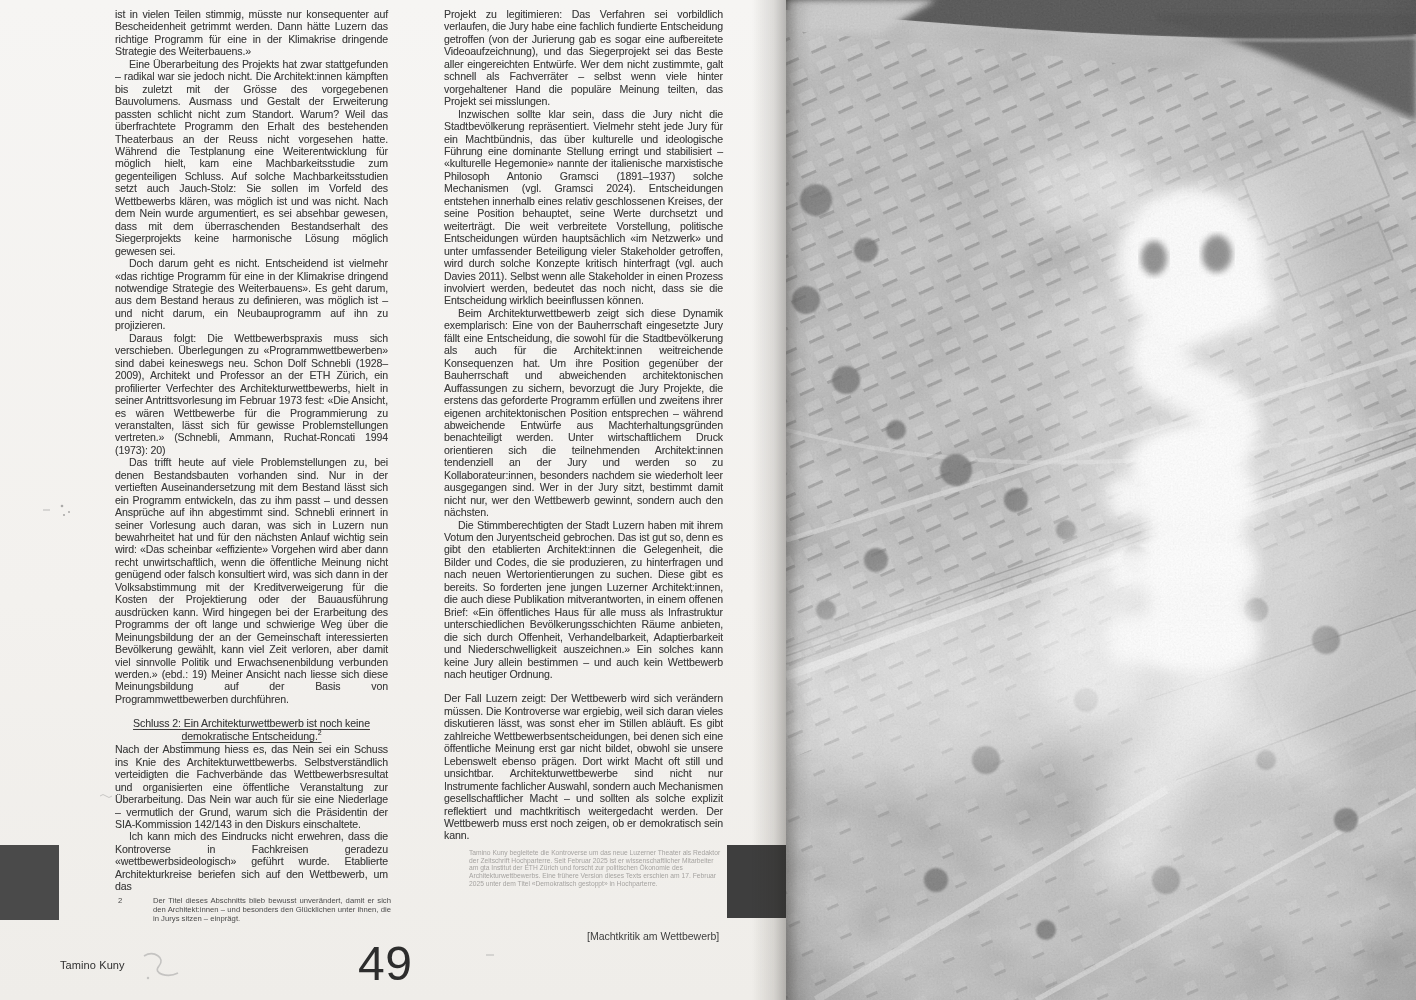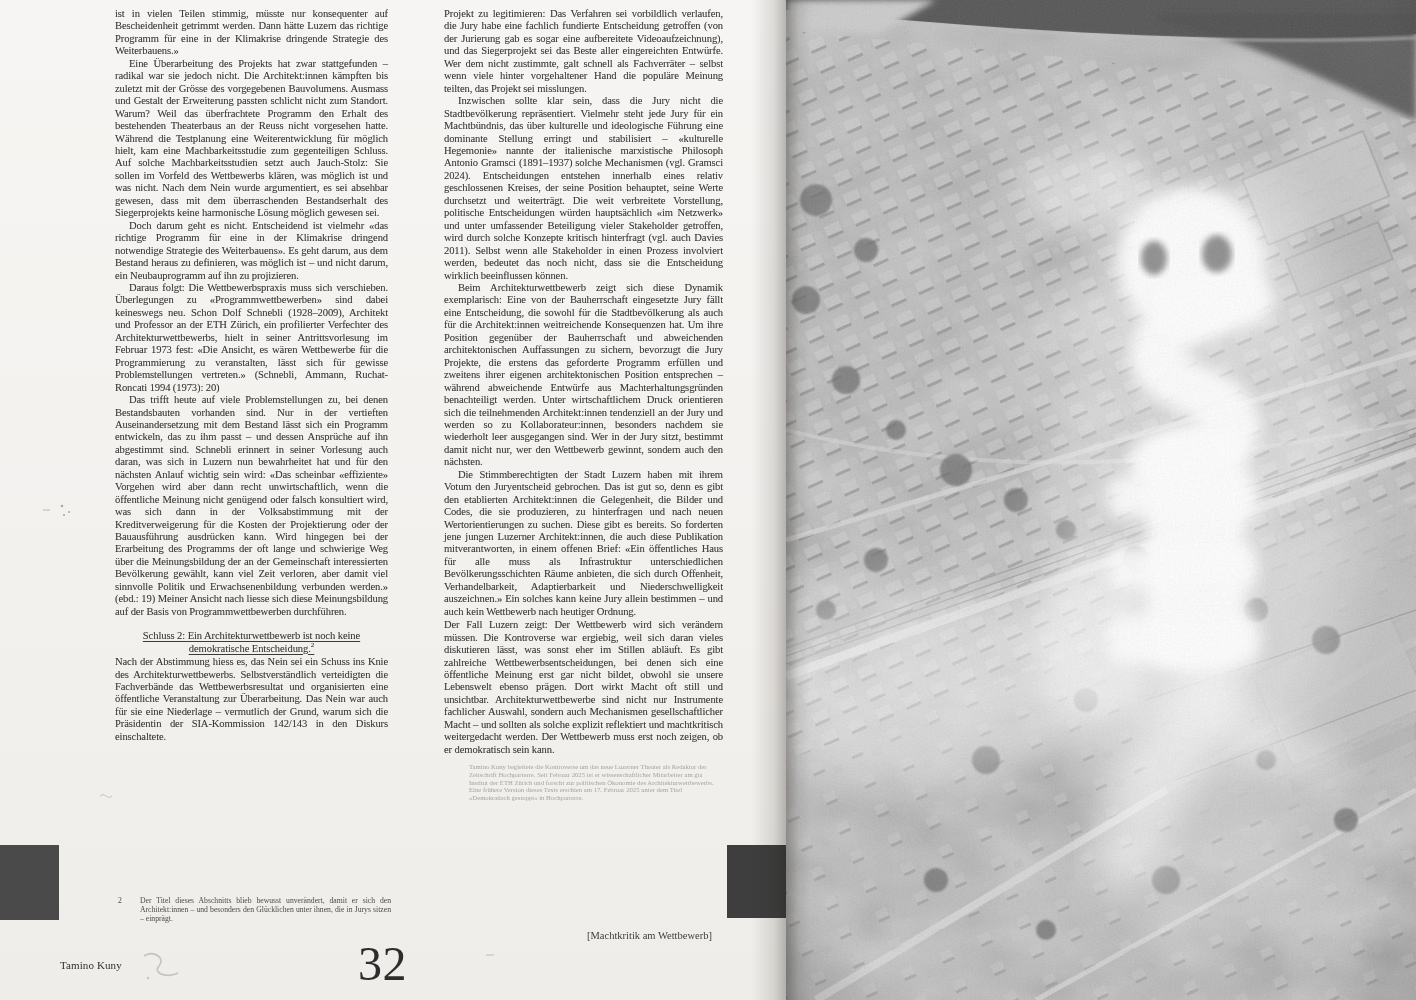--- a/index.html
+++ b/index.html
@@ -1,36 +1,36 @@
 <!DOCTYPE html>
 <html><head>
 <meta charset="utf-8">
 <style>
   html,body{margin:0;padding:0;width:1416px;height:1000px;overflow:hidden;background:#dedcd8;}
   .sheet{position:relative;width:1416px;height:1000px;overflow:hidden;
          background:linear-gradient(180deg,#f6f5f3 0%,#f3f1ee 60%,#efede9 100%);
-         font-family:Liberation Serif, serif;}
+         font-family:Liberation Sans, sans-serif;}
   
   .col{position:absolute;top:8px;color:#3b3b3b;font-size:10.6px;line-height:12.45px;
        text-align:justify;letter-spacing:-0.12px;text-shadow:0 0 .5px rgba(70,70,70,.35);}
   .col1{left:115px;width:273px;}
   .col2{left:444px;width:279px;}
   p.body{margin:0;}
   p.indent{text-indent:14px;}
-  p.gap{margin-top:1px;}
+  p.gap{margin-top:12px;}
   .subhead{margin:12px 0 1px 0;font-size:10.6px;font-weight:400;text-align:center;
            text-decoration:underline;text-underline-offset:2px;letter-spacing:-0.1px;}
   sup.ref{font-size:7px;line-height:0;}
   .bio-note{margin-top:7px;padding-left:25px;font-size:6.7px;line-height:7.7px;
             color:#a5a3a0;text-align:left;letter-spacing:0;text-shadow:none;}
   
   .footnote2{position:absolute;left:115px;top:896px;width:276px;font-size:7.7px;
              line-height:9.2px;color:#4a4a4a;}
   .fn-marker{position:absolute;left:3px;top:0;}
-  .fn-text{display:block;margin-left:25px;text-align:justify;}
+  .fn-text{display:block;margin-left:38px;text-align:justify;}
   .footer-author{position:absolute;left:60px;top:931px;font-size:11px;color:#2f2f2f;letter-spacing:.1px;margin-top:28px;}
   .page-number{position:absolute;left:358px;top:936px;font-size:48px;color:#2d2d2d;letter-spacing:.5px;}
   .footer-tag{position:absolute;left:587px;top:930px;font-size:10.5px;color:#3d3d3d;}
   .block{position:absolute;}
   .block-left{left:0;top:845px;width:59px;height:75px;background:#4a4a4a;}
   .block-right{left:727px;top:845px;width:59px;height:73px;background:#3e3e3e;}
   
   .photo{position:absolute;left:786px;top:0;width:630px;height:1000px;}
   .gutter{position:absolute;left:752px;top:0;width:58px;height:1000px;pointer-events:none;
           background:linear-gradient(90deg,rgba(0,0,0,0) 0%,rgba(42,38,33,.13) 38%,
@@ -45,38 +45,39 @@
   <div>
 
     <div class="col col1">
       <p class="body">ist in vielen Teilen stimmig, müsste nur konsequenter auf Bescheidenheit getrimmt werden. Dann hätte Luzern das richtige Programm für eine in der Klimakrise dringende Strategie des Weiterbauens.»</p>
       <p class="body indent">Eine Überarbeitung des Projekts hat zwar stattgefunden – radikal war sie jedoch nicht. Die Architekt:innen kämpften bis zuletzt mit der Grösse des vorgegebenen Bauvolumens. Ausmass und Gestalt der Erweiterung passten schlicht nicht zum Standort. Warum? Weil das überfrachtete Programm den Erhalt des bestehenden Theaterbaus an der Reuss nicht vorgesehen hatte. Während die Testplanung eine Weiterentwicklung für möglich hielt, kam eine Machbarkeitsstudie zum gegenteiligen Schluss. Auf solche Machbarkeitsstudien setzt auch Jauch-Stolz: Sie sollen im Vorfeld des Wettbewerbs klären, was möglich ist und was nicht. Nach dem Nein wurde argumentiert, es sei absehbar gewesen, dass mit dem überraschenden Bestandserhalt des Siegerprojekts keine harmonische Lösung möglich gewesen sei.</p>
       <p class="body indent">Doch darum geht es nicht. Entscheidend ist vielmehr «das richtige Programm für eine in der Klimakrise dringend notwendige Strategie des Weiterbauens». Es geht darum, aus dem Bestand heraus zu definieren, was möglich ist – und nicht darum, ein Neubauprogramm auf ihn zu projizieren.</p>
       <p class="body indent">Daraus folgt: Die Wettbewerbspraxis muss sich verschieben. Überlegungen zu «Programmwettbewerben» sind dabei keineswegs neu. Schon Dolf Schnebli (1928–2009), Architekt und Professor an der ETH Zürich, ein profilierter Verfechter des Architekturwettbewerbs, hielt in seiner Antrittsvorlesung im Februar 1973 fest: «Die Ansicht, es wären Wettbewerbe für die Programmierung zu veranstalten, lässt sich für gewisse Problemstellungen vertreten.» (Schnebli, Ammann, Ruchat-Roncati 1994 (1973): 20)</p>
       <p class="body indent">Das trifft heute auf viele Problemstellungen zu, bei denen Bestandsbauten vorhanden sind. Nur in der vertieften Auseinandersetzung mit dem Bestand lässt sich ein Programm entwickeln, das zu ihm passt – und dessen Ansprüche auf ihn abgestimmt sind. Schnebli erinnert in seiner Vorlesung auch daran, was sich in Luzern nun bewahrheitet hat und für den nächsten Anlauf wichtig sein wird: «Das scheinbar «effiziente» Vorgehen wird aber dann recht unwirtschaftlich, wenn die öffentliche Meinung nicht genügend oder falsch konsultiert wird, was sich dann in der Volksabstimmung mit der Kreditverweigerung für die Kosten der Projektierung oder der Bauausführung ausdrücken kann. Wird hingegen bei der Erarbeitung des Programms der oft lange und schwierige Weg über die Meinungsbildung der an der Gemeinschaft interessierten Bevölkerung gewählt, kann viel Zeit verloren, aber damit viel sinnvolle Politik und Erwachsenenbildung verbunden werden.» (ebd.: 19) Meiner Ansicht nach liesse sich diese Meinungsbildung auf der Basis von Programmwettbewerben durchführen.</p>
       <h2 class="subhead"><span>Schluss 2: Ein Architekturwettbewerb ist noch keine demokratische Entscheidung.</span><sup class="ref">2</sup></h2>
       <p class="body">Nach der Abstimmung hiess es, das Nein sei ein Schuss ins Knie des Architekturwettbewerbs. Selbstverständlich verteidigten die Fachverbände das Wettbewerbsresultat und organisierten eine öffentliche Veranstaltung zur Überarbeitung. Das Nein war auch für sie eine Niederlage – vermutlich der Grund, warum sich die Präsidentin der SIA-Kommission 142/143 in den Diskurs einschaltete.</p>
+      <p class="body indent">Ich kann mich des Eindrucks nicht erwehren, dass die Kontroverse in Fachkreisen geradezu «wettbewerbsideologisch» geführt wurde. Etablierte Architekturkreise beriefen sich auf den Wettbewerb, um das</p>
     </div>
 
     <div class="col col2">
       <p class="body">Projekt zu legitimieren: Das Verfahren sei vorbildlich verlaufen, die Jury habe eine fachlich fundierte Entscheidung getroffen (von der Jurierung gab es sogar eine aufbereitete Videoaufzeichnung), und das Siegerprojekt sei das Beste aller eingereichten Entwürfe. Wer dem nicht zustimmte, galt schnell als Fachverräter – selbst wenn viele hinter vorgehaltener Hand die populäre Meinung teilten, das Projekt sei misslungen.</p>
       <p class="body indent">Inzwischen sollte klar sein, dass die Jury nicht die Stadtbevölkerung repräsentiert. Vielmehr steht jede Jury für ein Machtbündnis, das über kulturelle und ideologische Führung eine dominante Stellung erringt und stabilisiert – «kulturelle Hegemonie» nannte der italienische marxistische Philosoph Antonio Gramsci (1891–1937) solche Mechanismen (vgl. Gramsci 2024). Entscheidungen entstehen innerhalb eines relativ geschlossenen Kreises, der seine Position behauptet, seine Werte durchsetzt und weiterträgt. Die weit verbreitete Vorstellung, politische Entscheidungen würden hauptsächlich «im Netzwerk» und unter umfassender Beteiligung vieler Stakeholder getroffen, wird durch solche Konzepte kritisch hinterfragt (vgl. auch Davies 2011). Selbst wenn alle Stakeholder in einen Prozess involviert werden, bedeutet das noch nicht, dass sie die Entscheidung wirklich beeinflussen können.</p>
       <p class="body indent">Beim Architekturwettbewerb zeigt sich diese Dynamik exemplarisch: Eine von der Bauherrschaft eingesetzte Jury fällt eine Entscheidung, die sowohl für die Stadtbevölkerung als auch für die Architekt:innen weitreichende Konsequenzen hat. Um ihre Position gegenüber der Bauherrschaft und abweichenden architektonischen Auffassungen zu sichern, bevorzugt die Jury Projekte, die erstens das geforderte Programm erfüllen und zweitens ihrer eigenen architektonischen Position entsprechen – während abweichende Entwürfe aus Machterhaltungsgründen benachteiligt werden. Unter wirtschaftlichem Druck orientieren sich die teilnehmenden Architekt:innen tendenziell an der Jury und werden so zu Kollaborateur:innen, besonders nachdem sie wiederholt leer ausgegangen sind. Wer in der Jury sitzt, bestimmt damit nicht nur, wer den Wettbewerb gewinnt, sondern auch den nächsten.</p>
       <p class="body indent">Die Stimmberechtigten der Stadt Luzern haben mit ihrem Votum den Juryentscheid gebrochen. Das ist gut so, denn es gibt den etablierten Architekt:innen die Gelegenheit, die Bilder und Codes, die sie produzieren, zu hinterfragen und nach neuen Wertorientierungen zu suchen. Diese gibt es bereits. So forderten jene jungen Luzerner Architekt:innen, die auch diese Publikation mitverantworten, in einem offenen Brief: «Ein öffentliches Haus für alle muss als Infrastruktur unterschiedlichen Bevölkerungsschichten Räume anbieten, die sich durch Offenheit, Verhandelbarkeit, Adaptierbarkeit und Niederschwelligkeit auszeichnen.» Ein solches kann keine Jury allein bestimmen – und auch kein Wettbewerb nach heutiger Ordnung.</p>
       <p class="body gap">Der Fall Luzern zeigt: Der Wettbewerb wird sich verändern müssen. Die Kontroverse war ergiebig, weil sich daran vieles diskutieren lässt, was sonst eher im Stillen abläuft. Es gibt zahlreiche Wettbewerbsentscheidungen, bei denen sich eine öffentliche Meinung erst gar nicht bildet, obwohl sie unsere Lebenswelt ebenso prägen. Dort wirkt Macht oft still und unsichtbar. Architekturwettbewerbe sind nicht nur Instrumente fachlicher Auswahl, sondern auch Mechanismen gesellschaftlicher Macht – und sollten als solche explizit reflektiert und machtkritisch weitergedacht werden. Der Wettbewerb muss erst noch zeigen, ob er demokratisch sein kann.</p>
       <div class="bio-note">Tamino Kuny begleitete die Kontroverse um das neue Luzerner Theater als Redaktor der Zeitschrift Hochparterre. Seit Februar 2025 ist er wissenschaftlicher Mitarbeiter am gta Institut der ETH Zürich und forscht zur politischen Ökonomie des Architekturwettbewerbs. Eine frühere Version dieses Texts erschien am 17. Februar 2025 unter dem Titel «Demokratisch gestoppt» in Hochparterre.</div>
     </div>
 
     <div class="footnote2">
       <span class="fn-marker">2</span>
       <span class="fn-text">Der Titel dieses Abschnitts blieb bewusst unverändert, damit er sich den Architekt:innen – und besonders den Glücklichen unter ihnen, die in Jurys sitzen – einprägt.</span>
     </div>
 
     <div class="footer-author">Tamino Kuny</div>
-    <div class="page-number">32</div>
+    <div class="page-number">49</div>
     <div class="footer-tag">[Machtkritik am Wettbewerb]</div>
 
     <div class="block block-left"></div>
     <div class="block block-right"></div>
 
     <div class="pencil" style="left:40px;top:498px;">
       <svg width="54" height="24">
           <g fill="#6f6f6f" opacity="0.55">
             <circle cx="22" cy="8" r="1.3"></circle>
             <circle cx="29" cy="14" r="1"></circle>

